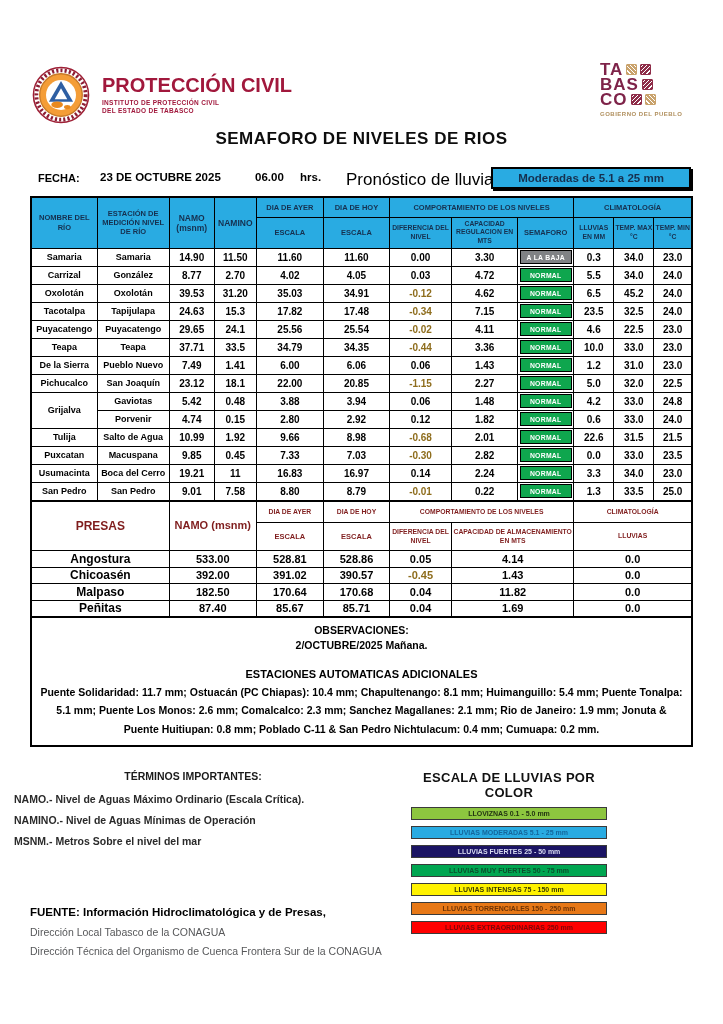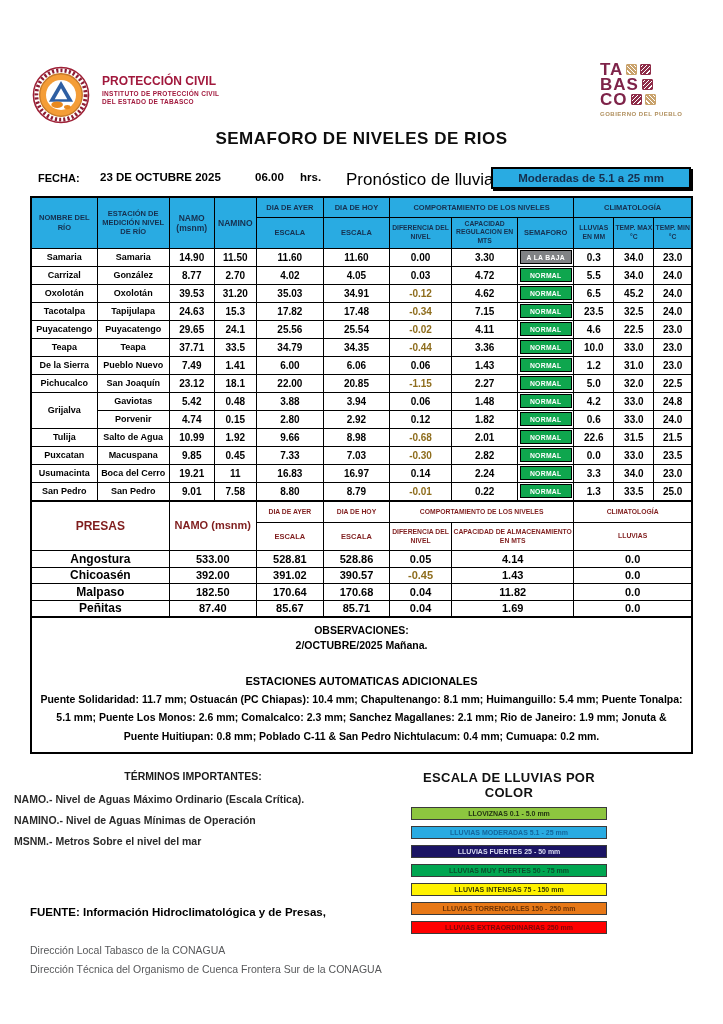--- a/index.html
+++ b/index.html
@@ -8,21 +8,21 @@
     position: relative;
     width: 723px; height: 1024px;
     background: #fff;
     font-family: "Liberation Sans", sans-serif;
     overflow: hidden;
     margin: 0 auto;
   }
   
   .logo-left { position:absolute; left:32px; top:66px; display:flex; gap:12px; align-items:flex-start; }
   .wordmark { margin-top:8px; }
-  .wm-title { font-size:12px; font-weight:bold; letter-spacing:0px; color:#A1183C; }
+  .wm-title { font-size:20px; font-weight:bold; letter-spacing:0px; color:#A1183C; }
   .wm-sub { font-size:6.5px; font-weight:bold; color:#A1183C; letter-spacing:.3px; margin-top:1.5px; }
   .logo-right { position:absolute; left:600px; top:62px; }
   .lr-row { display:flex; align-items:center; gap:3px; height:15px; }
   .lr-letters { font-size:17px; font-weight:800; color:#7E2349; letter-spacing:1px; line-height:15px; }
   .glyph { width:11px; height:11px; display:inline-block; border-radius:1px; }
   .glyph.tan { background:repeating-linear-gradient(45deg,#C9A26B 0 2px,#fff 2px 3px); border:1px solid #C9A26B; }
   .glyph.mar { background:repeating-linear-gradient(-45deg,#8E2C48 0 2px,#fff 2px 3px); border:1px solid #8E2C48; }
   .lr-caption { font-size:6px; font-weight:bold; color:#B08F5D; letter-spacing:.5px; margin-top:4px; }
   
   .doc-title { position:absolute; top:129px; left:0; width:100%; text-align:center;
@@ -57,35 +57,35 @@
   .presas th { background:#fff; color:#7f1d1d; font-weight:bold; text-align:center; padding:1px; }
   .presas tr.r1 th { height:22px; }
   .presas tr.r2 th { height:28px; }
   .presas .h-xl { font-size:12px; }
   .presas .h-namo { font-size:11px; line-height:1.4; }
   .presas td { height:16.5px; text-align:center; font-weight:bold; font-size:11px; padding:0 1px; }
   .presas td.name-cell { font-size:12px; }
   
   .obs { border:2.5px solid #000; margin-top:-2px; padding:5px 8px 7px; text-align:center; }
   .obs-t { font-size:10.5px; font-weight:bold; line-height:1.45; }
-  .obs-s { font-size:11px; font-weight:bold; margin-top:22px; }
+  .obs-s { font-size:11px; font-weight:bold; margin-top:15px; }
   .obs-body { font-size:10.5px; font-weight:bold; line-height:1.75; margin-top:3px; }
   .banner { margin-top:1px; background:#29ABE2; border:2.5px solid #000; box-shadow:2px 3px 0 #111;
     padding:4px 24px; text-align:center; font-size:9.5px; font-weight:600; color:#0D6DA9; line-height:1.55; }
   
   .terminos { position:absolute; left:14px; top:770px; width:358px; }
   .term-title { text-align:center; font-size:10.5px; font-weight:bold; margin-bottom:7px; color:#1a1a1a; }
   .term-item { font-size:10.5px; font-weight:bold; line-height:21px; color:#2a2a2a; }
   .escala { position:absolute; left:398px; top:770px; width:222px; }
   .escala-title { text-align:center; font-size:13px; font-weight:bold; letter-spacing:.3px; color:#111; }
   .bars { width:196px; margin:7px auto 0; }
   .bar { height:13px; line-height:12px; border:1px solid #3a3a3a; margin-bottom:6px;
     text-align:center; font-size:7px; font-weight:bold; }
   .fuente { position:absolute; left:30px; top:906px; }
-  .f1 { font-size:11.5px; font-weight:bold; color:#000; margin-bottom:23px; }
+  .f1 { font-size:11.5px; font-weight:bold; color:#000; margin-bottom:5px; }
   .f2 { font-size:10.5px; color:#57585A; line-height:19px; }
 </style>
 </head>
 <body>
 
 <div class="page">
 
   <div class="logo-left">
     <svg width="58" height="58" viewBox="0 0 60 60">
       <circle cx="30" cy="30" r="28.5" fill="#fff" stroke="#9E2036" stroke-width="1.6"></circle>

